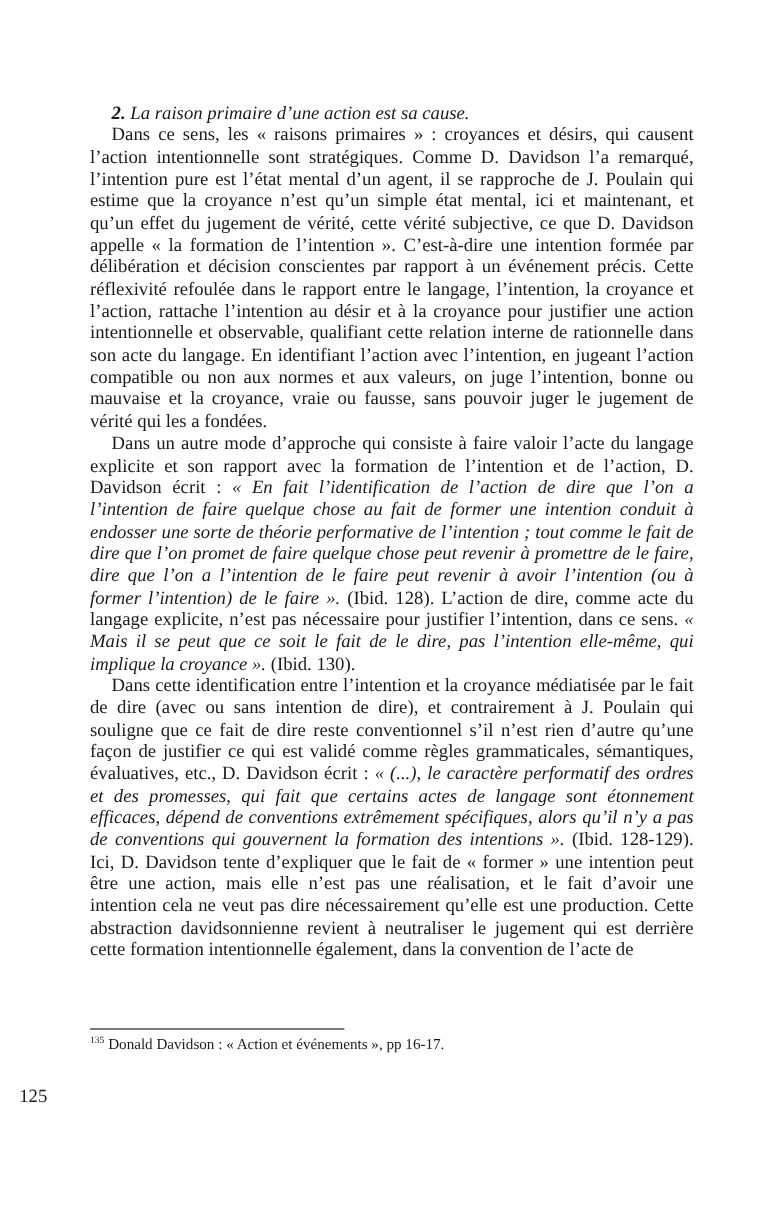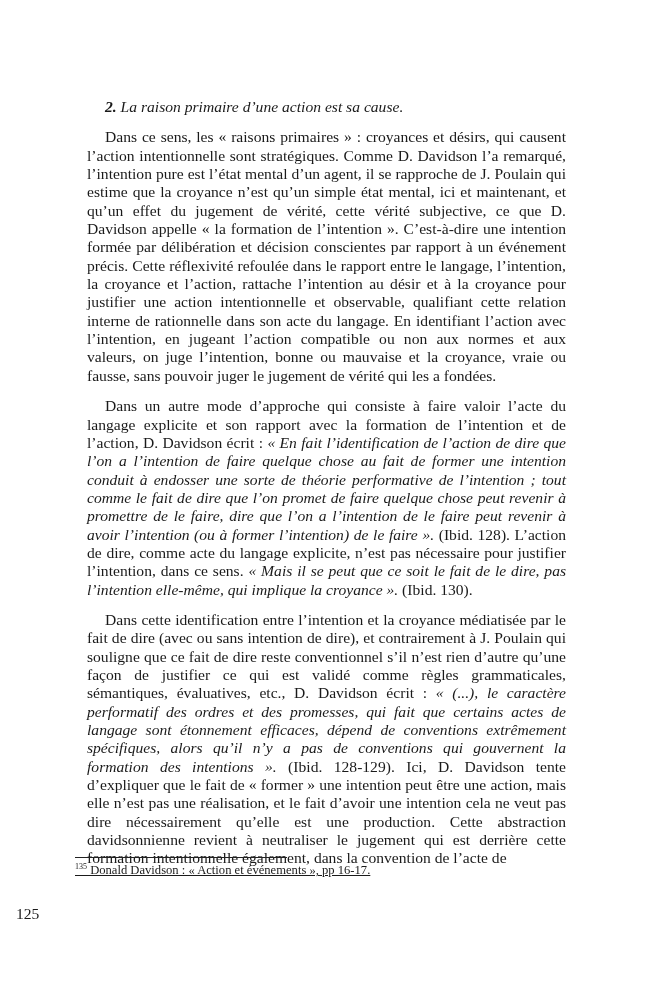--- a/index.html
+++ b/index.html
@@ -3,31 +3,31 @@
   <meta charset="utf-8">
   <style>
     html, body { margin: 0; padding: 0; background: #ffffff; }
     body { width: 650px; height: 1007px; position: relative; overflow: hidden; }
     .page {
       position: absolute; left: 75px; top: 86px; width: 503px;
       font-family: "Liberation Serif", serif;
       font-size: 15.6px; line-height: 18.35px; color: #1a1a1a;
       text-align: justify;
     }
-    .page p { margin: 12px; text-indent: 18px; }
+    .page p { margin: 0; text-indent: 18px; }
     .it { font-style: italic; }
     .b { font-weight: bold; }
     sup { font-size: 9px; line-height: 0; vertical-align: 6px; }
     .rule {
       position: absolute; left: 75px; top: 857px; width: 212px; height: 0;
       border-top: 1px solid #222;
     }
     .footnote {
       position: absolute; left: 75px; top: 863px; width: 503px;
-      font-family: "Liberation Serif", serif; font-size: 12.6px; line-height: 15px; color: #1a1a1a; text-decoration: underline;
+      font-family: "Liberation Serif", serif; font-size: 12.6px; line-height: 15px; color: #1a1a1a;
     }
     .footnote sup { font-size: 8px; vertical-align: 5px; }
     .pagenum {
       position: absolute; left: 16px; width: 650px; top: 905px; text-align: left;
       font-family: "Liberation Serif", serif; font-size: 15.6px; color: #1a1a1a;
     }
   </style>
 </head>
 <body>
 

